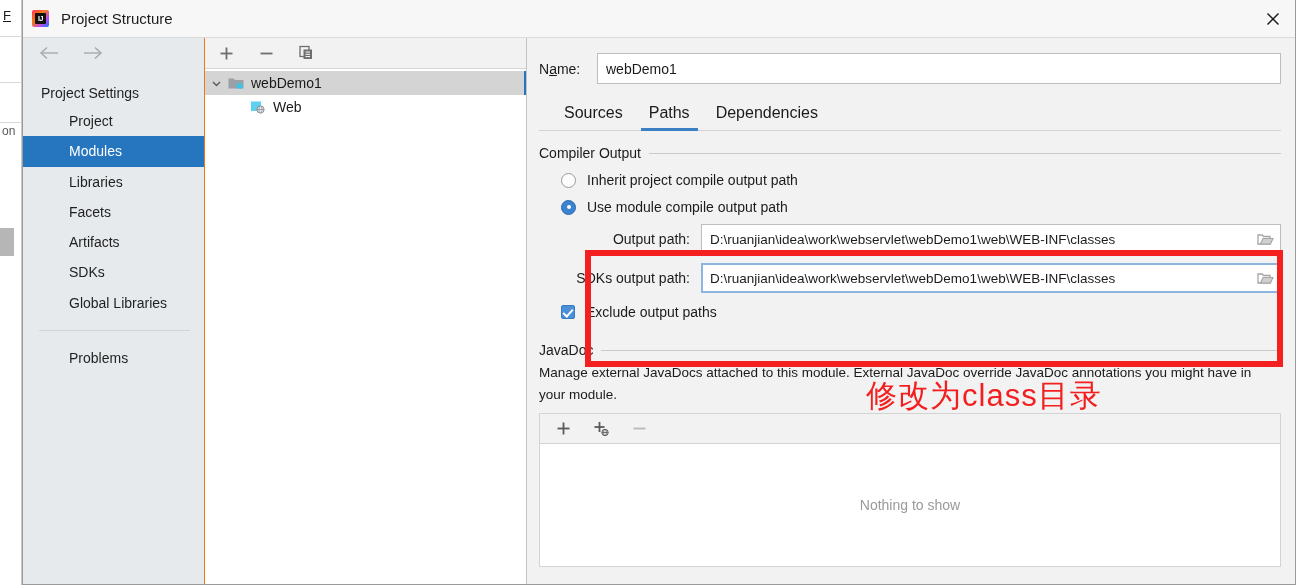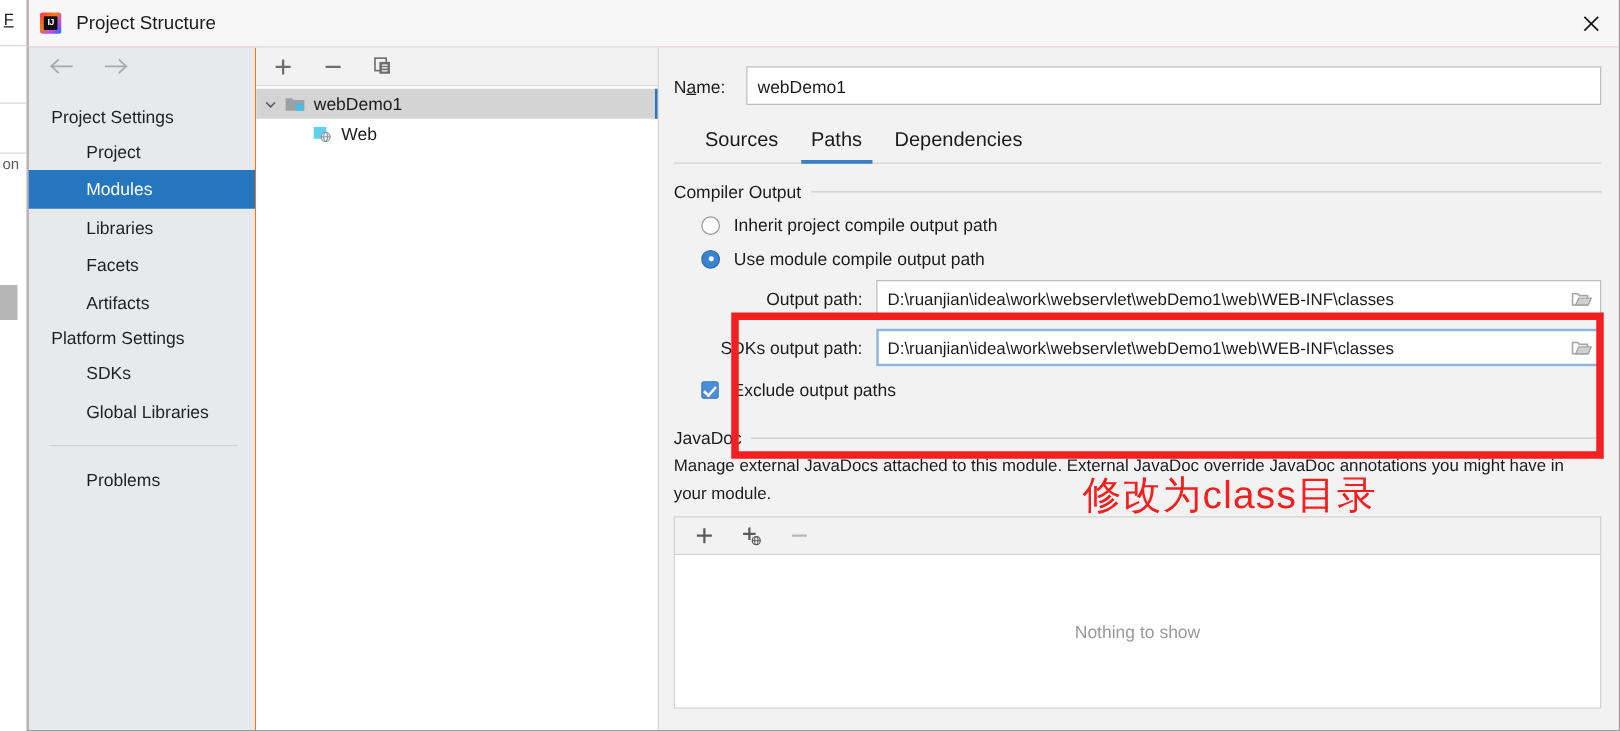--- a/index.html
+++ b/index.html
@@ -49,21 +49,21 @@
   }
   .bg-right-bars i {
     position: absolute; bottom: 0; width: 2px; display: block;
   }
 
   
   #dialog {
     position: absolute;
     left: 22px; top: 0;
     width: 1274px; height: 585px;
-    background: #f9a8d4;
+    background: #b91c1c;
     border: 1px solid #9a9a9a;
     border-top: none;
     display: flex; flex-direction: column;
   }
 
   
   #titlebar {
     height: 38px; min-height: 38px;
     background: #f7f7f7;
     border-bottom: 1px solid #dadada;
@@ -387,21 +387,20 @@
       </div>
 
       <div id="sidebar-list">
         <div class="side-group">Project Settings</div>
         <div class="side-item">Project</div>
         <div class="side-item selected">Modules</div>
         <div class="side-item">Libraries</div>
         <div class="side-item">Facets</div>
         <div class="side-item">Artifacts</div>
 
-        <div class="side-group">Platform Settings</div>
         <div class="side-item">SDKs</div>
         <div class="side-item">Global Libraries</div>
 
         <div class="side-sep"></div>
 
         <div class="side-item">Problems</div>
       </div>
     </div>
 
     <div id="tree-panel">

